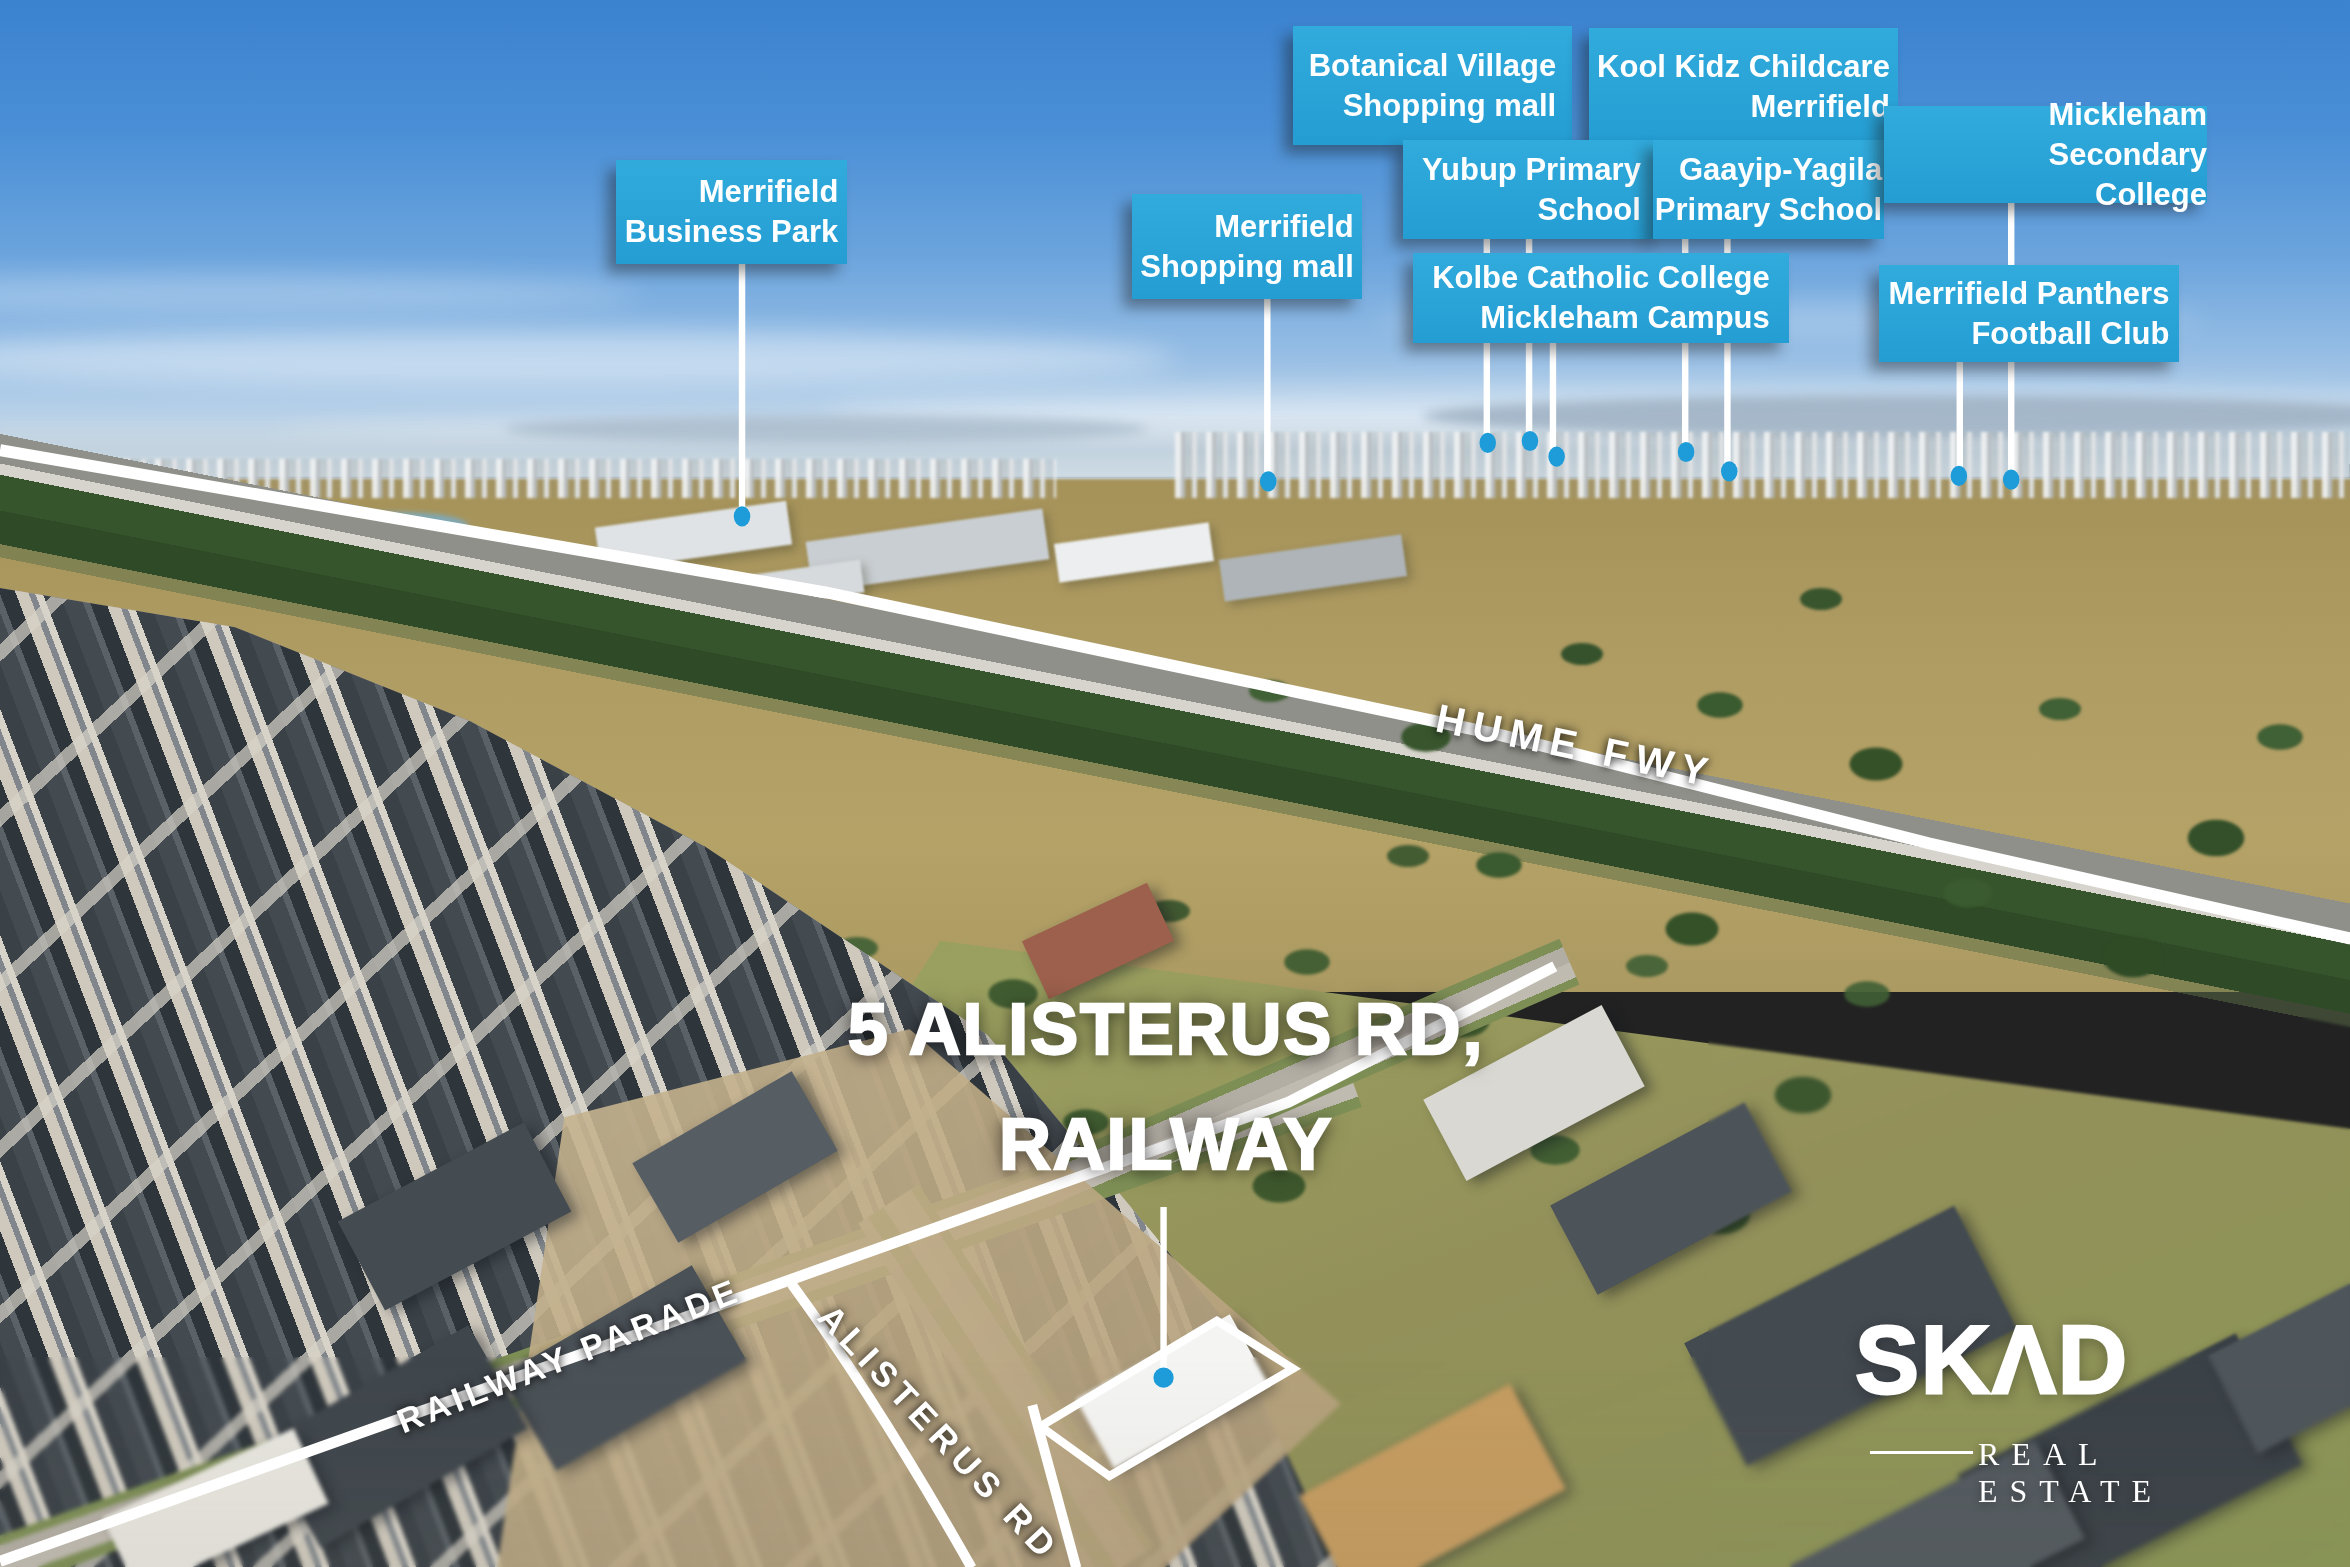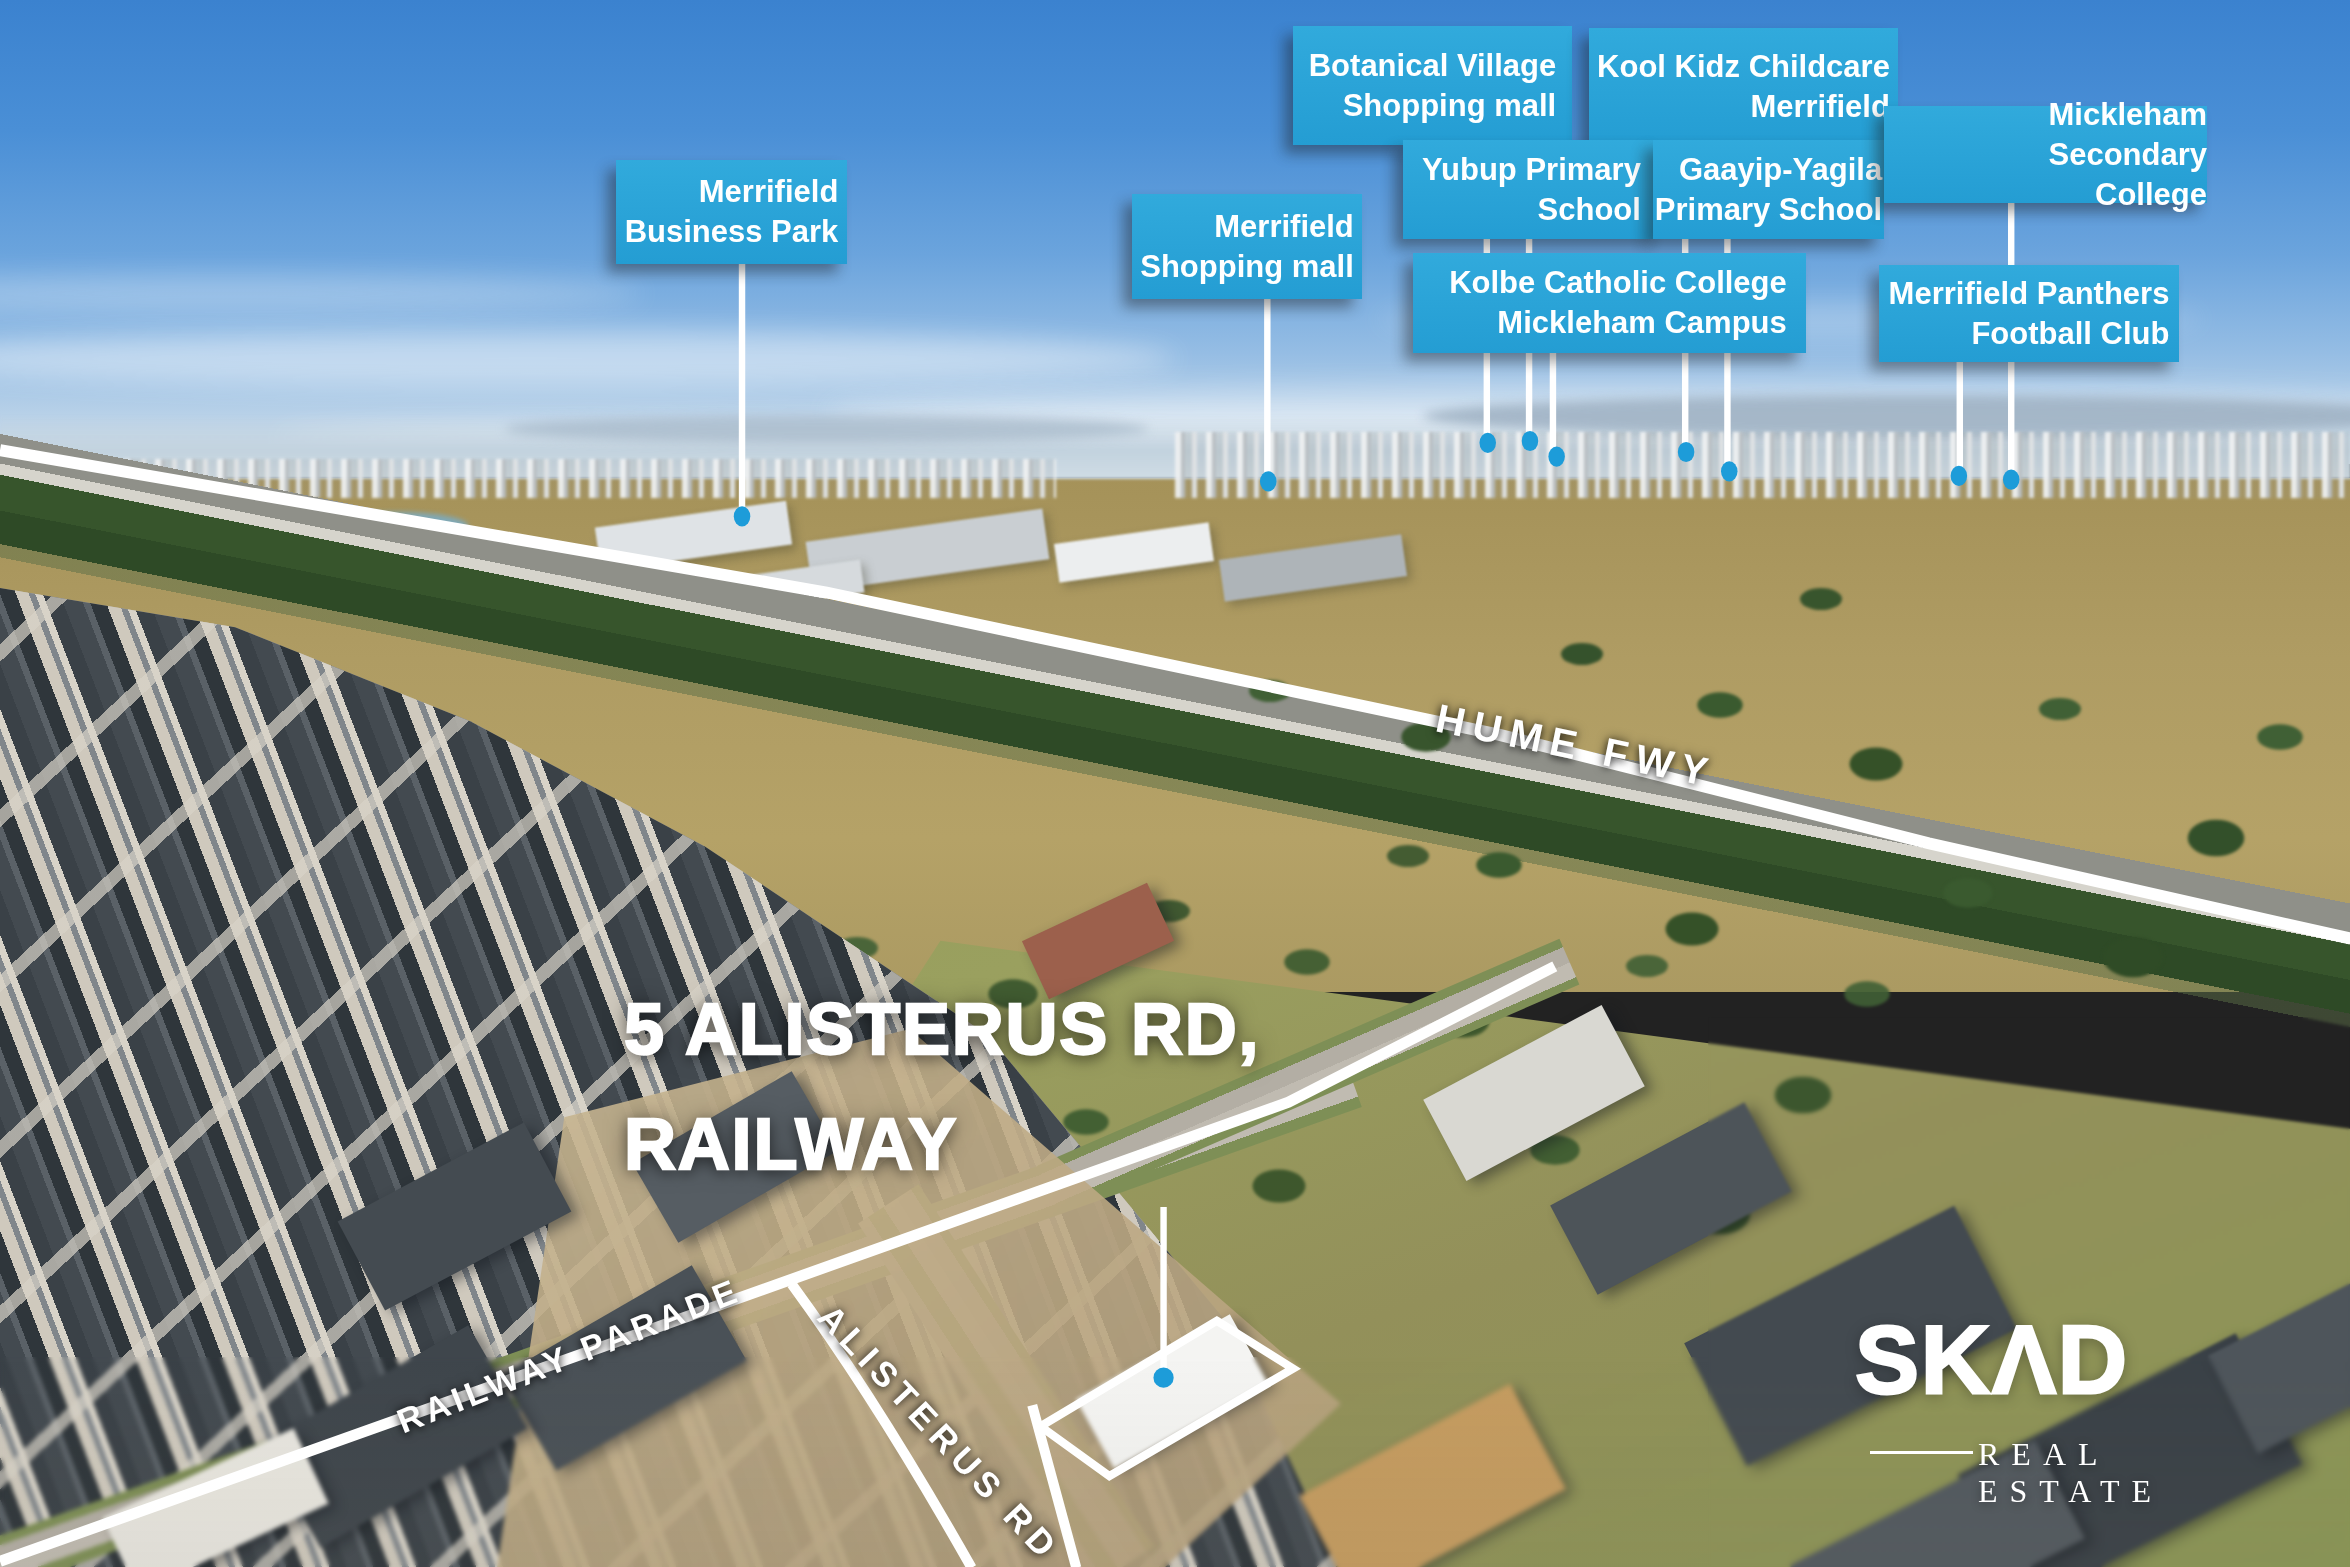--- a/index.html
+++ b/index.html
@@ -46,21 +46,21 @@
   .blur-right{right:0;bottom:0;width:643px;height:551px;backdrop-filter:blur(1.8px);}
 
   
   svg.overlay{position:absolute;left:0;top:0;width:2351px;height:1568px;z-index:5;}
   .callout-layer,.label-layer,.title-wrap,.logo{z-index:6;}
   .callout{position:absolute;display:flex;align-items:center;justify-content:center;text-align:right;
     background:linear-gradient(180deg,#31aadc,#249dd3);color:#fff;font-weight:700;
     font-size:31px;line-height:40px;box-shadow:-9.2px 9.2px 13px rgba(25,25,25,.42);}
   .road-label{position:absolute;color:#fff;font-weight:700;white-space:nowrap;
     text-shadow:0 0 11px rgba(0,0,0,.65),0 1.8px 7.3px rgba(0,0,0,.5);}
-  .title-wrap{position:absolute;left:624px;top:987px;width:1084px;color:#fff;
+  .title-wrap{position:absolute;left:624px;top:987px;width:1084px;text-align:center;color:#fff;
     font-weight:700;-webkit-text-stroke:2.3px #fff;letter-spacing:1.8px;
     text-shadow:0 0 22px rgba(0,0,0,.5),0 3.7px 13px rgba(0,0,0,.4);}
   .title-wrap .l1{font-size:72px;line-height:84px;}
   .title-wrap .l2{font-size:72px;line-height:84px;margin-top:31px;}
   .logo{position:absolute;left:1855px;top:1309px;width:386px;color:#fff;}
   .logo .mark{font-size:96px;font-weight:700;letter-spacing:1.8px;-webkit-text-stroke:2.8px #fff;
     text-shadow:0 2.8px 14.7px rgba(0,0,0,.35);line-height:101px;}
   .logo .rule{position:absolute;left:14.7px;top:142px;width:103px;height:2.8px;background:#fff;}
   .logo .tagline{position:absolute;left:123px;top:127px;font-family:"Liberation Serif",serif;
     font-size:32px;letter-spacing:12px;font-weight:400;text-shadow:0 1.8px 9.2px rgba(0,0,0,.4);}
@@ -156,21 +156,21 @@
       </div>
       <div class="callout" style="left: 1403px; top: 140px; width: 257px; height: 99px;">
         <span>Yubup Primary<br>School</span>
       </div>
       <div class="callout" style="left: 1653px; top: 140px; width: 231px; height: 99px;">
         <span>Gaayip-Yagila<br>Primary School</span>
       </div>
       <div class="callout" style="left: 1884px; top: 106px; width: 323px; height: 97px;">
         <span>Mickleham Secondary<br>College</span>
       </div>
-      <div class="callout" style="left: 1413px; top: 253px; width: 376px; height: 100px; padding-left: 17px;">
+      <div class="callout" style="left: 1413px; top: 253px; width: 376px; height: 90px;">
         <span>Kolbe Catholic College<br>Mickleham Campus</span>
       </div>
       <div class="callout" style="left: 1879px; top: 265px; width: 300px; height: 97px;">
         <span>Merrifield Panthers<br>Football Club</span>
       </div>
     </div>
   <div class="abs label-layer">
       <div class="road-label" style="left: 1576px; top: 746px; font-size: 40px; letter-spacing: 8.3px; transform: translate(-50%, -50%) rotate(11.5deg);">HUME FWY</div>
       <div class="road-label" style="left: 569px; top: 1356px; font-size: 34px; letter-spacing: 4.6px; transform: translate(-50%, -50%) rotate(-21.5deg);">RAILWAY PARADE</div>
       <div class="road-label" style="left: 939px; top: 1433px; font-size: 35px; letter-spacing: 6.4px; transform: translate(-50%, -50%) rotate(47deg);">ALISTERUS RD</div>

